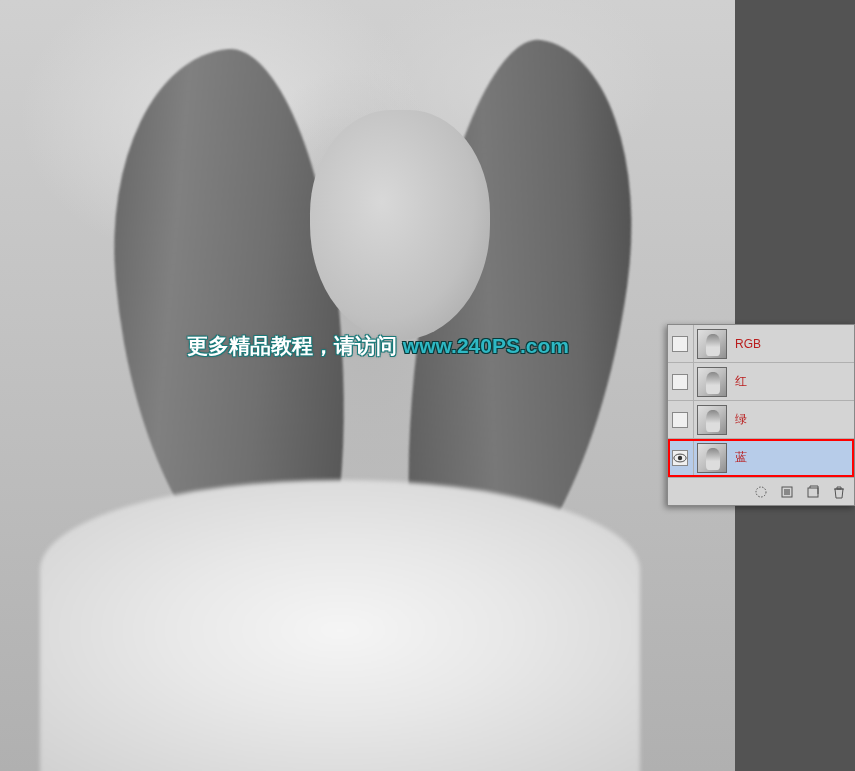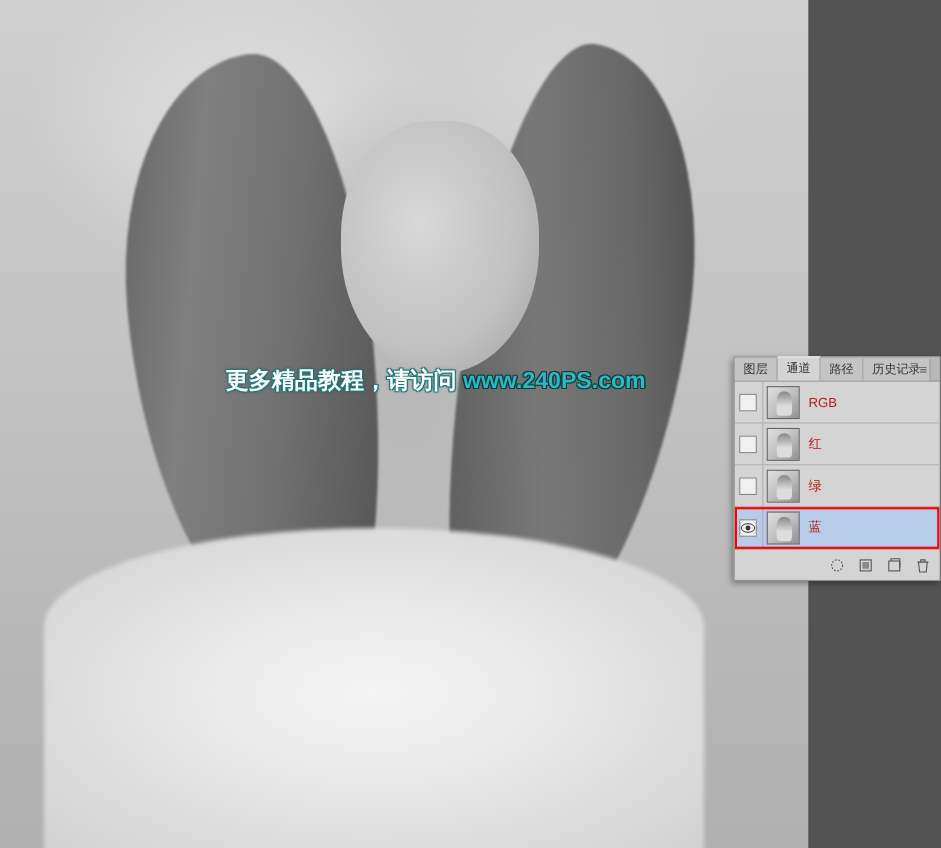--- a/index.html
+++ b/index.html
@@ -78,21 +78,21 @@
       right: 12px;
       color: rgba(255,255,255,0.7);
       font-size: 18px;
       font-weight: bold;
       letter-spacing: 2px;
       text-shadow: 1px 1px 2px rgba(0,0,0,0.3);
       font-family: Arial, sans-serif;
     }
     .overlay-text {
       position: absolute;
-      left: 205px;
+      left: 187px;
       top: 332px;
       font-size: 21px;
       font-weight: bold;
       white-space: nowrap;
     }
     .overlay-text .cn {
       color: #fff;
       text-shadow: -1px -1px 0 #1a7a7a, 1px -1px 0 #1a7a7a, -1px 1px 0 #1a7a7a, 1px 1px 0 #1a7a7a, 0 0 3px rgba(0,0,0,0.5);
     }
     .overlay-text .url {
@@ -247,27 +247,20 @@
 
 
   <div class="overlay-text">
     <span class="cn">更多精品教程，请访问 </span><span class="url">www.240PS.com</span>
   </div>
 </div>
 
 <div class="dark-area"></div>
 
 <div class="panel">
-  <div class="panel-tabs">
-    <div class="panel-tab">图层</div>
-    <div class="panel-tab active">通道</div>
-    <div class="panel-tab">路径</div>
-    <div class="panel-tab">历史记录</div>
-    <div class="panel-menu"></div>
-  </div>
 
   <div class="channel-list">
 
     <div class="channel-row">
       <div class="visibility-box"></div>
       <div class="divider-v"></div>
       <div class="channel-thumb"></div>
       <span class="channel-label">RGB</span>
     </div>
 

